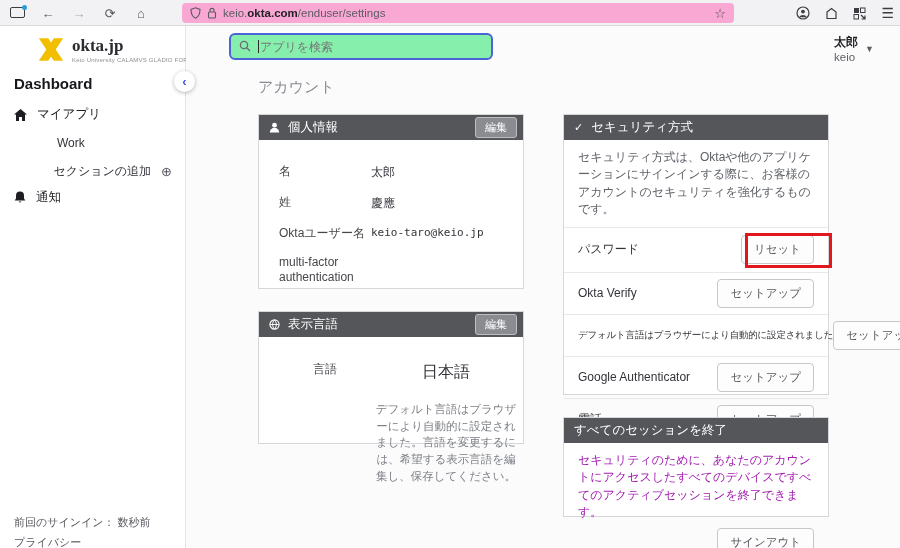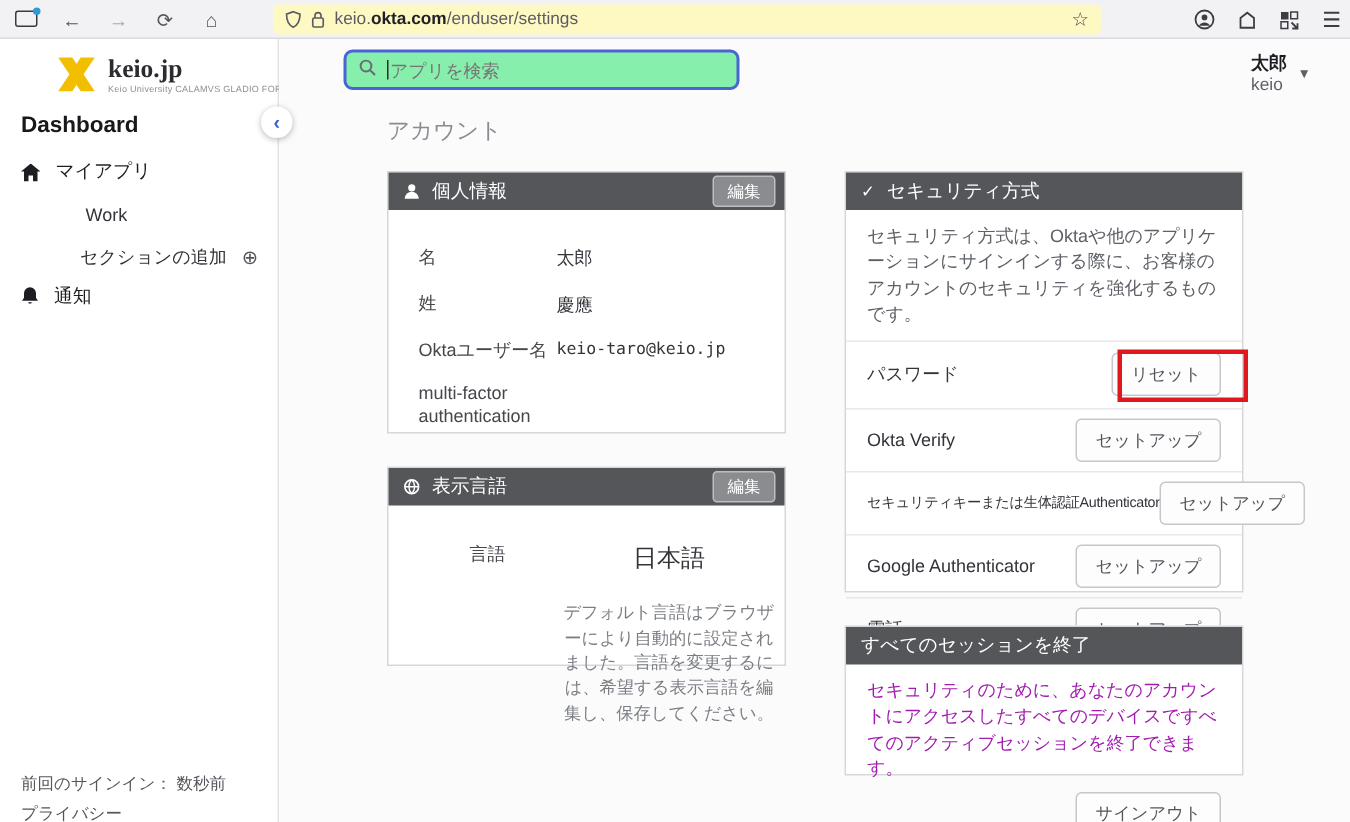--- a/index.html
+++ b/index.html
@@ -9,21 +9,21 @@
     position: relative; background:#fff; color:#333;
   }
   
   .browser-bar { position:absolute; left:0; top:0; width:900px; height:26px;
     background:#f2f2f4; border-bottom:1px solid #d9d9de; }
   .bnav { position:absolute; left:8px; top:0; height:26px; display:flex; align-items:center; gap:13px;
     color:#55565c; font-size:13px; }
   .bnav .nbtn { width:18px; text-align:center; cursor:default; line-height:1; }
   .tab-glyph { position:relative; width:15px; height:11px; border:1.6px solid #3a3a40; border-radius:2px; display:inline-block; }
   .tab-glyph::after { content:""; position:absolute; right:-3px; top:-3px; width:5px; height:5px; border-radius:50%; background:#2e9bd6; }
-  .urlbar { position:absolute; left:182px; top:3px; width:552px; height:20px; background:#fef9c3;
+  .urlbar { position:absolute; left:182px; top:3px; width:552px; height:20px; background:#f9a8d4;
     border-radius:4px; display:flex; align-items:center; padding:0 8px; gap:6px;
     font-size:11.5px; color:#5b5b64; }
   .urlbar .domain { color:#1f1f24; font-weight:bold; }
   .urlbar .star { margin-left:auto; font-size:13px; color:#4a4a50; }
   .bright { position:absolute; right:6px; top:0; height:26px; display:flex; align-items:center; gap:15px; color:#3c3c42; }
   .bicon svg { display:block; }
   .hamburger { font-size:14px; letter-spacing:0; color:#3c3c42; }
 
   
   .sidebar { position:absolute; left:0; top:26px; width:186px; height:522px; background:#fff;
@@ -155,21 +155,21 @@
 
 <div class="sidebar">
   <div class="logo">
     <span>
       <svg width="30" height="27" viewBox="0 0 32 28">
           <path d="M3 2 L13 2 L29 26 L19 26 Z" fill="#f2bf00"></path>
           <path d="M29 2 L19 2 L3 26 L13 26 Z" fill="#f2bf00"></path>
         </svg>
     </span>
     <span class="logo-text">
-      <div class="t">keio.jp</div>
+      <div class="t">okta.jp</div>
       <div class="s">Keio University CALAMVS GLADIO FORTIOR</div>
     </span>
   </div>
   <div class="dash">Dashboard</div>
 
   <div class="nav-item nav-myapps">
     <span class="icon-dark">
       <svg width="13" height="12" viewBox="0 0 13 12">
           <path d="M6.5 0 L13 5.4 H11 V12 H8 V8 H5 V12 H2 V5.4 H0 Z" fill="#1d1d22"></path>
         </svg>
@@ -286,21 +286,21 @@
   <div class="sec-row tall">
     <span class="sec-label">パスワード</span>
     <button class="setup-btn">リセット</button>
     <span class="highlight-box"></span>
   </div>
   <div class="sec-row">
     <span class="sec-label">Okta Verify</span>
     <button class="setup-btn">セットアップ</button>
   </div>
   <div class="sec-row">
-    <span class="sec-label small">セキュリティキーまたは生体認証Authenticator</span>
+    <span class="sec-label small">デフォルト言語はブラウザーにより自動的に設定されました</span>
     <button class="setup-btn">セットアップ</button>
   </div>
   <div class="sec-row">
     <span class="sec-label">Google Authenticator</span>
     <button class="setup-btn">セットアップ</button>
   </div>
   <div class="sec-row">
     <span class="sec-label">電話</span>
     <button class="setup-btn">セットアップ</button>
   </div>

